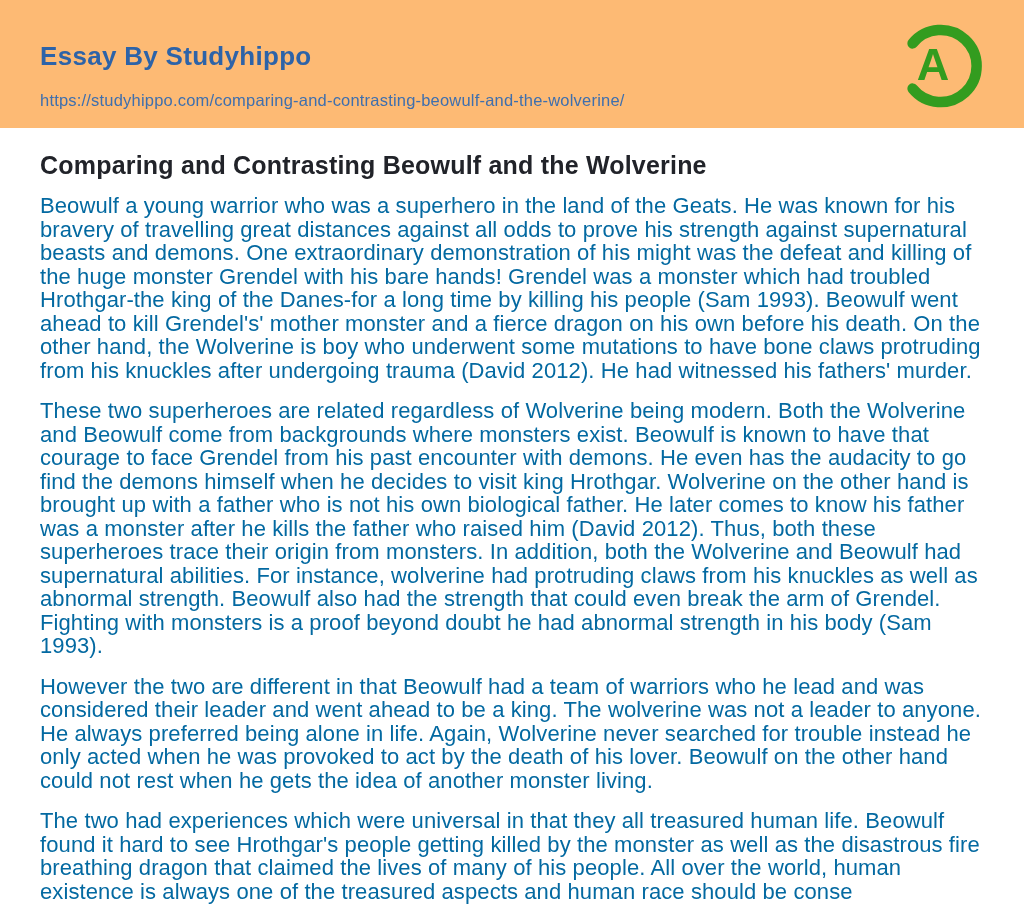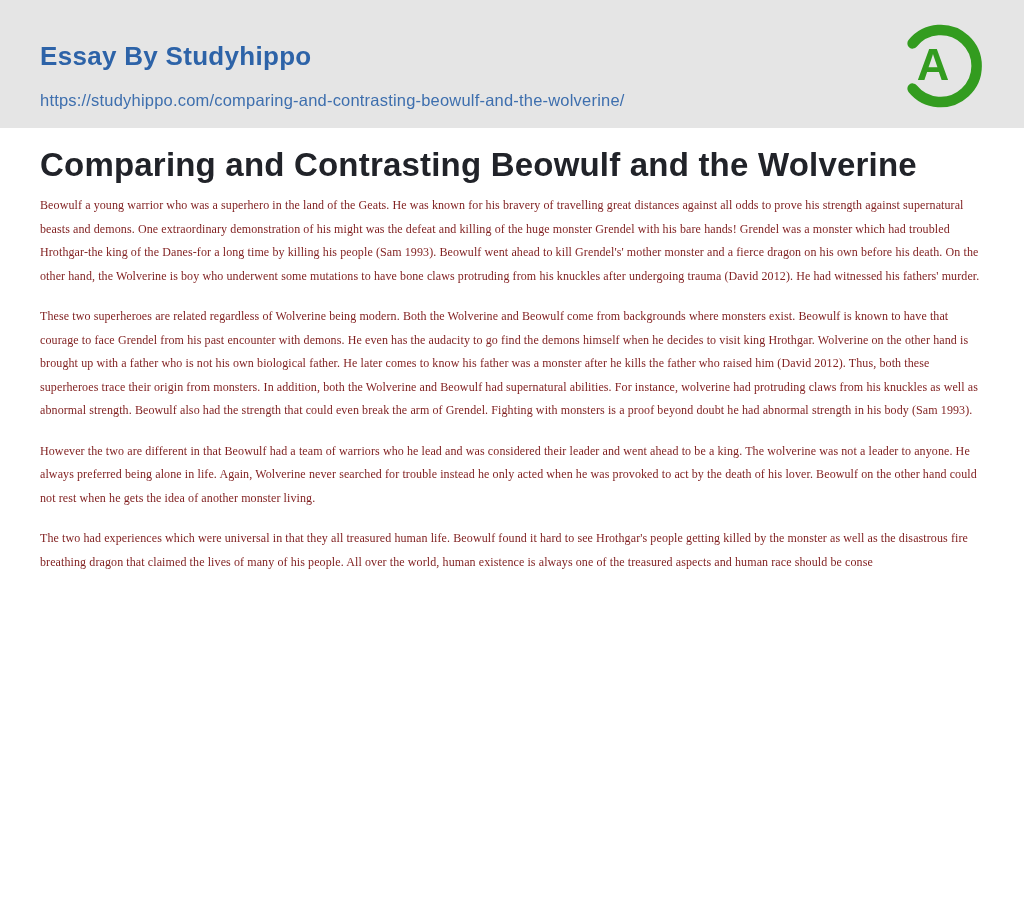--- a/index.html
+++ b/index.html
@@ -12,21 +12,21 @@
     height: 909px;
     overflow: hidden;
     position: relative;
   }
 
   
   .site-header {
     position: relative;
     width: 1024px;
     height: 128px;
-    background: #e5e5e5;
+    background: #fdba74;
     padding: 42px 40px 0 40px;
   }
   .brand-title {
     font-size: 26px;
     font-weight: bold;
     color: #2d63a8;
     letter-spacing: 0.3px;
     line-height: 1.1;
   }
   .page-url {
@@ -45,34 +45,33 @@
     height: 94px;
   }
 
   
   .article {
     padding: 0 39px 0 40px;
   }
   .article-title {
     margin-top: 18px;
     max-width: 900px;
-    font-size: 33px;
+    font-size: 25px;
     line-height: 38px;
     font-weight: bold;
     color: #212329;
     letter-spacing: 0.2px;
   }
   .article-body p {
     margin-top: 10px;
     margin-bottom: 17px;
-    font-size: 12px;
+    font-size: 22px;
     line-height: 23.5px;
-    color: #7f1d1d;
+    color: #0369a1;
     letter-spacing: 0.1px;
-    font-family: Liberation Serif, serif;
   }
   .article-body p + p {
     margin-top: 12px;
   }
 </style>
 </head>
 <body>
 
 <header class="site-header">
   <div class="brand-title">Essay By Studyhippo</div>

